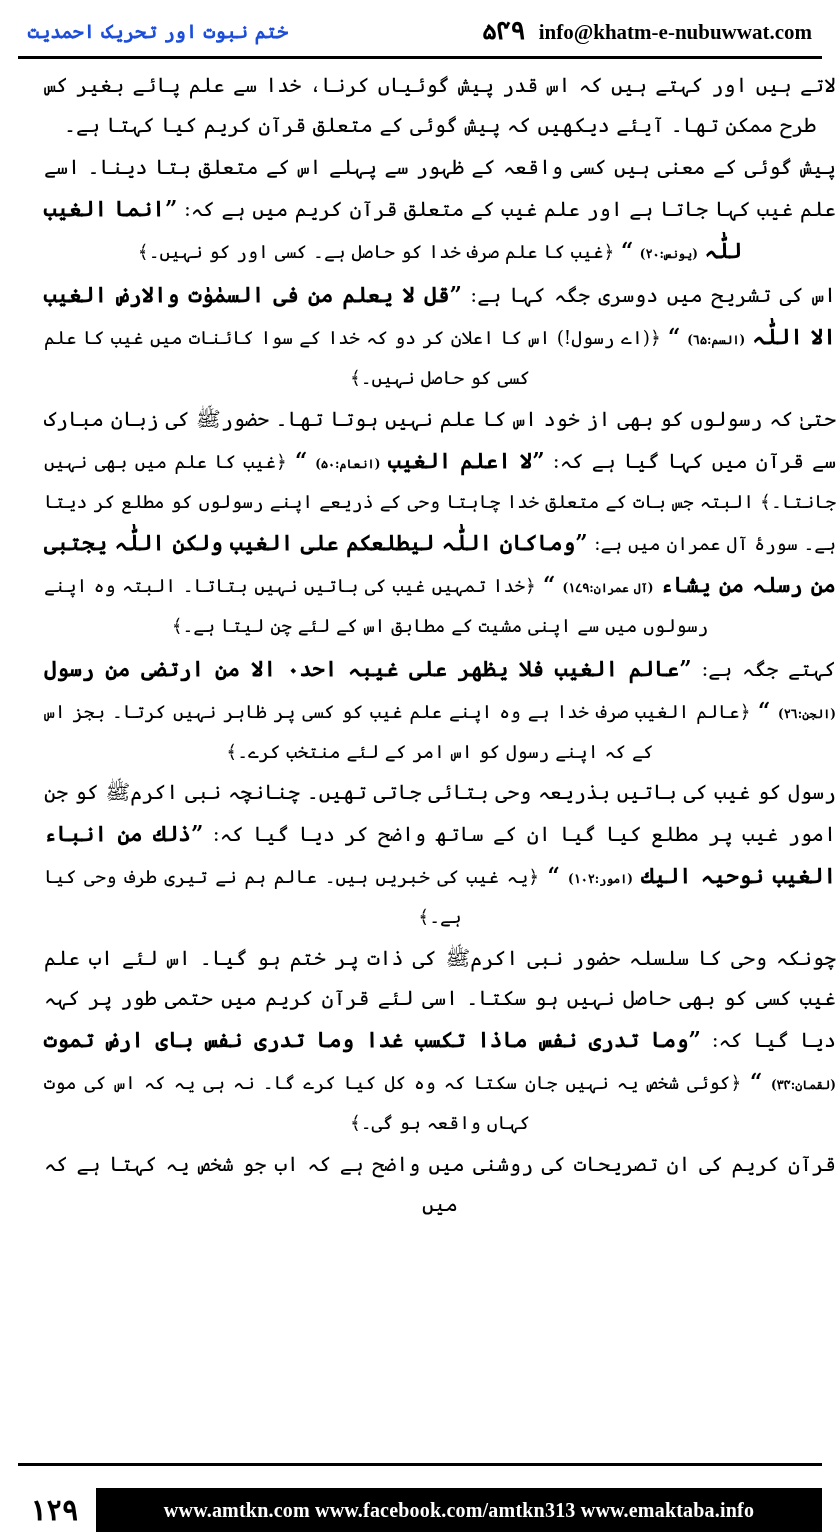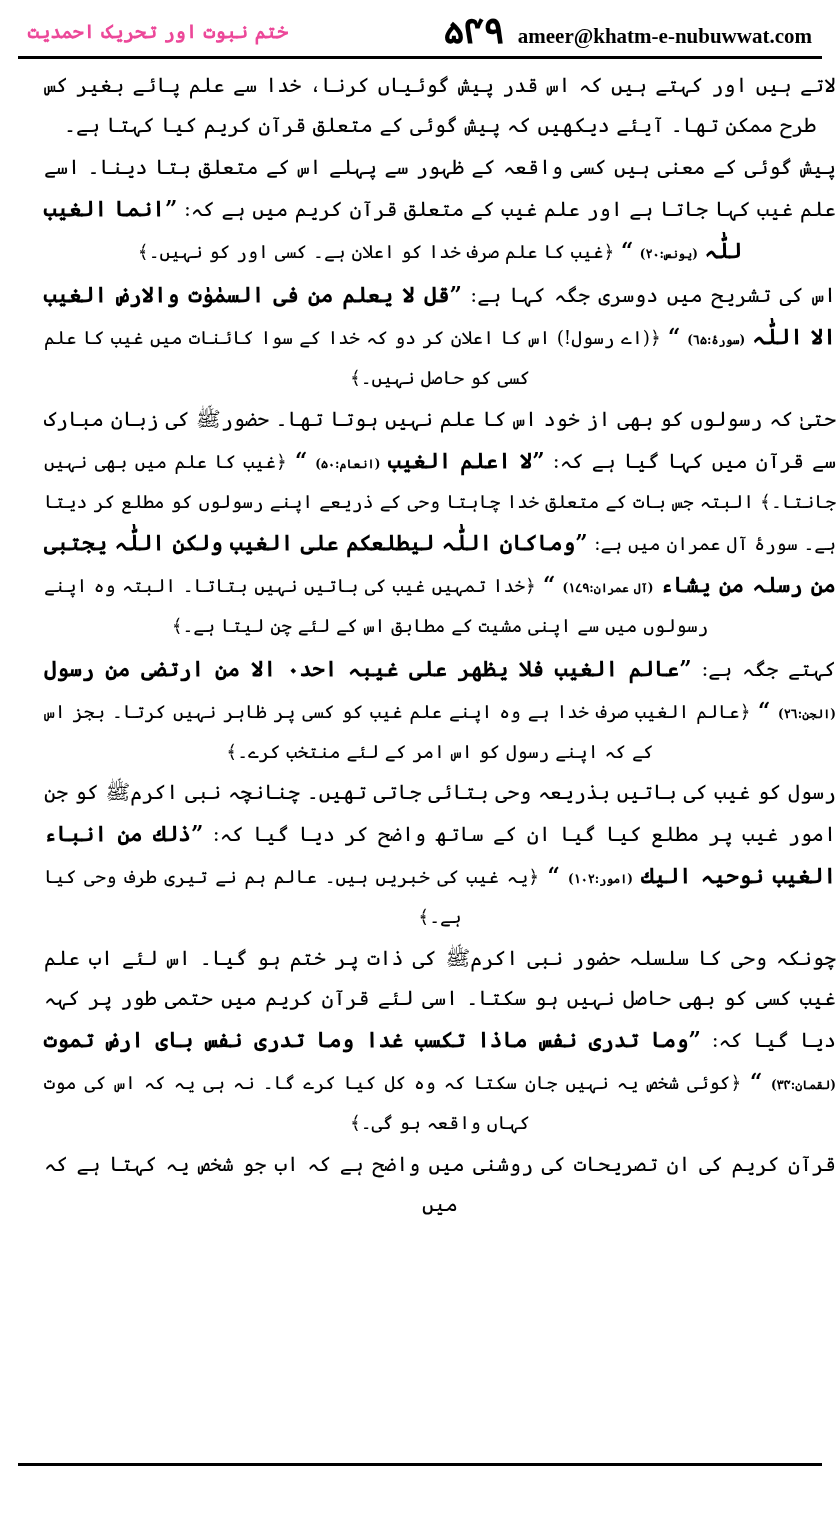--- a/index.html
+++ b/index.html
@@ -33,37 +33,37 @@
     box-sizing: border-box;
   }
   .header-right {
     display: flex;
     align-items: baseline;
     gap: 14px;
     direction: rtl;
   }
   .header-pagenum-ar {
     font-family: Liberation Sans, sans-serif;
-    font-size: 34px;
+    font-size: 24px;
     font-weight: bold;
     color: #000;
   }
   .header-email {
     font-family: "Liberation Serif", serif;
     font-size: 21px;
     font-weight: bold;
     color: #000;
     direction: ltr;
     white-space: nowrap;
   }
   .header-chapter {
     font-family: "DejaVu Serif", serif;
     font-size: 19px;
     font-weight: bold;
-    color: #ec4899;
+    color: #1d4ed8;
     white-space: nowrap;
     text-align: right;
   }
   .rule {
     position: absolute;
     left: 18px;
     width: 804px;
     height: 3px;
     background: #000;
   }
@@ -149,45 +149,45 @@
     color: #000;
   }
 </style>
 </head>
 <body>
 
 <div class="page">
 
   <div class="header">
     <div class="header-right">
-      <span class="header-email">ameer@khatm-e-nubuwwat.com</span>
+      <span class="header-email">info@khatm-e-nubuwwat.com</span>
       <span class="header-pagenum-ar">۵۴۹</span>
     </div>
     <div class="header-chapter">ختم نبوت اور تحریک احمدیت</div>
   </div>
   <div class="rule rule-top"></div>
 
   <div class="body-area">
 
     <p class="para">
       <span>لاتے ہیں اور کہتے ہیں کہ اس قدر پیش گوئیاں کرنا، خدا سے علم پائے بغیر کس طرح ممکن تھا۔ آیئے دیکھیں کہ پیش گوئی کے متعلق قرآن کریم کیا کہتا ہے۔</span>
     </p>
 
     <p class="para">
       <span>پیش گوئی کے معنی ہیں کسی واقعہ کے ظہور سے پہلے اس کے متعلق بتا دینا۔ اسے علم غیب کہا جاتا ہے اور علم غیب کے متعلق قرآن کریم میں ہے کہ:</span>
       <span class="ar">”انما الغیب للّٰہ</span>
       <span class="ref">(یونس:۲۰)</span>
       <span class="ar">“</span>
-      <span class="trans">﴿غیب کا علم صرف خدا کو اعلان ہے۔ کسی اور کو نہیں۔﴾</span>
+      <span class="trans">﴿غیب کا علم صرف خدا کو حاصل ہے۔ کسی اور کو نہیں۔﴾</span>
     </p>
 
     <p class="para">
       <span>اس کی تشریح میں دوسری جگہ کہا ہے:</span>
       <span class="ar">”قل لا یعلم من فی السمٰوٰت والارض الغیب الا اللّٰہ</span>
-      <span class="ref">(سورۂ:۶۵)</span>
+      <span class="ref">(السم:۶۵)</span>
       <span class="ar">“</span>
       <span class="trans">﴿(اے رسول!) اس کا اعلان کر دو کہ خدا کے سوا کائنات میں غیب کا علم کسی کو حاصل نہیں۔﴾</span>
     </p>
 
     <p class="para">
       <span>حتیٰ کہ رسولوں کو بھی از خود اس کا علم نہیں ہوتا تھا۔ حضورﷺ کی زبان مبارک سے قرآن میں کہا گیا ہے کہ:</span>
       <span class="ar">”لا اعلم الغیب</span>
       <span class="ref">(انعام:۵۰)</span>
       <span class="ar">“</span>
       <span class="trans">﴿غیب کا علم میں بھی نہیں جانتا۔﴾ البتہ جس بات کے متعلق خدا چاہتا وحی کے ذریعے اپنے رسولوں کو مطلع کر دیتا ہے۔ سورۂ آل عمران میں ہے:</span>
@@ -221,14 +221,20 @@
       <span class="trans">﴿کوئی شخص یہ نہیں جان سکتا کہ وہ کل کیا کرے گا۔ نہ ہی یہ کہ اس کی موت کہاں واقعہ ہو گی۔﴾</span>
     </p>
 
     <p class="para">
       <span>قرآن کریم کی ان تصریحات کی روشنی میں واضح ہے کہ اب جو شخص یہ کہتا ہے کہ میں</span>
     </p>
 
   </div>
 
   <div class="rule rule-bottom"></div>
+  <div class="footer">
+    <div class="footer-pagenum">۱۲۹</div>
+    <div class="footer-bar">
+      <span class="footer-links">www.amtkn.com www.facebook.com/amtkn313 www.emaktaba.info</span>
+    </div>
+  </div>
 
 </div>
 
 </body></html>

